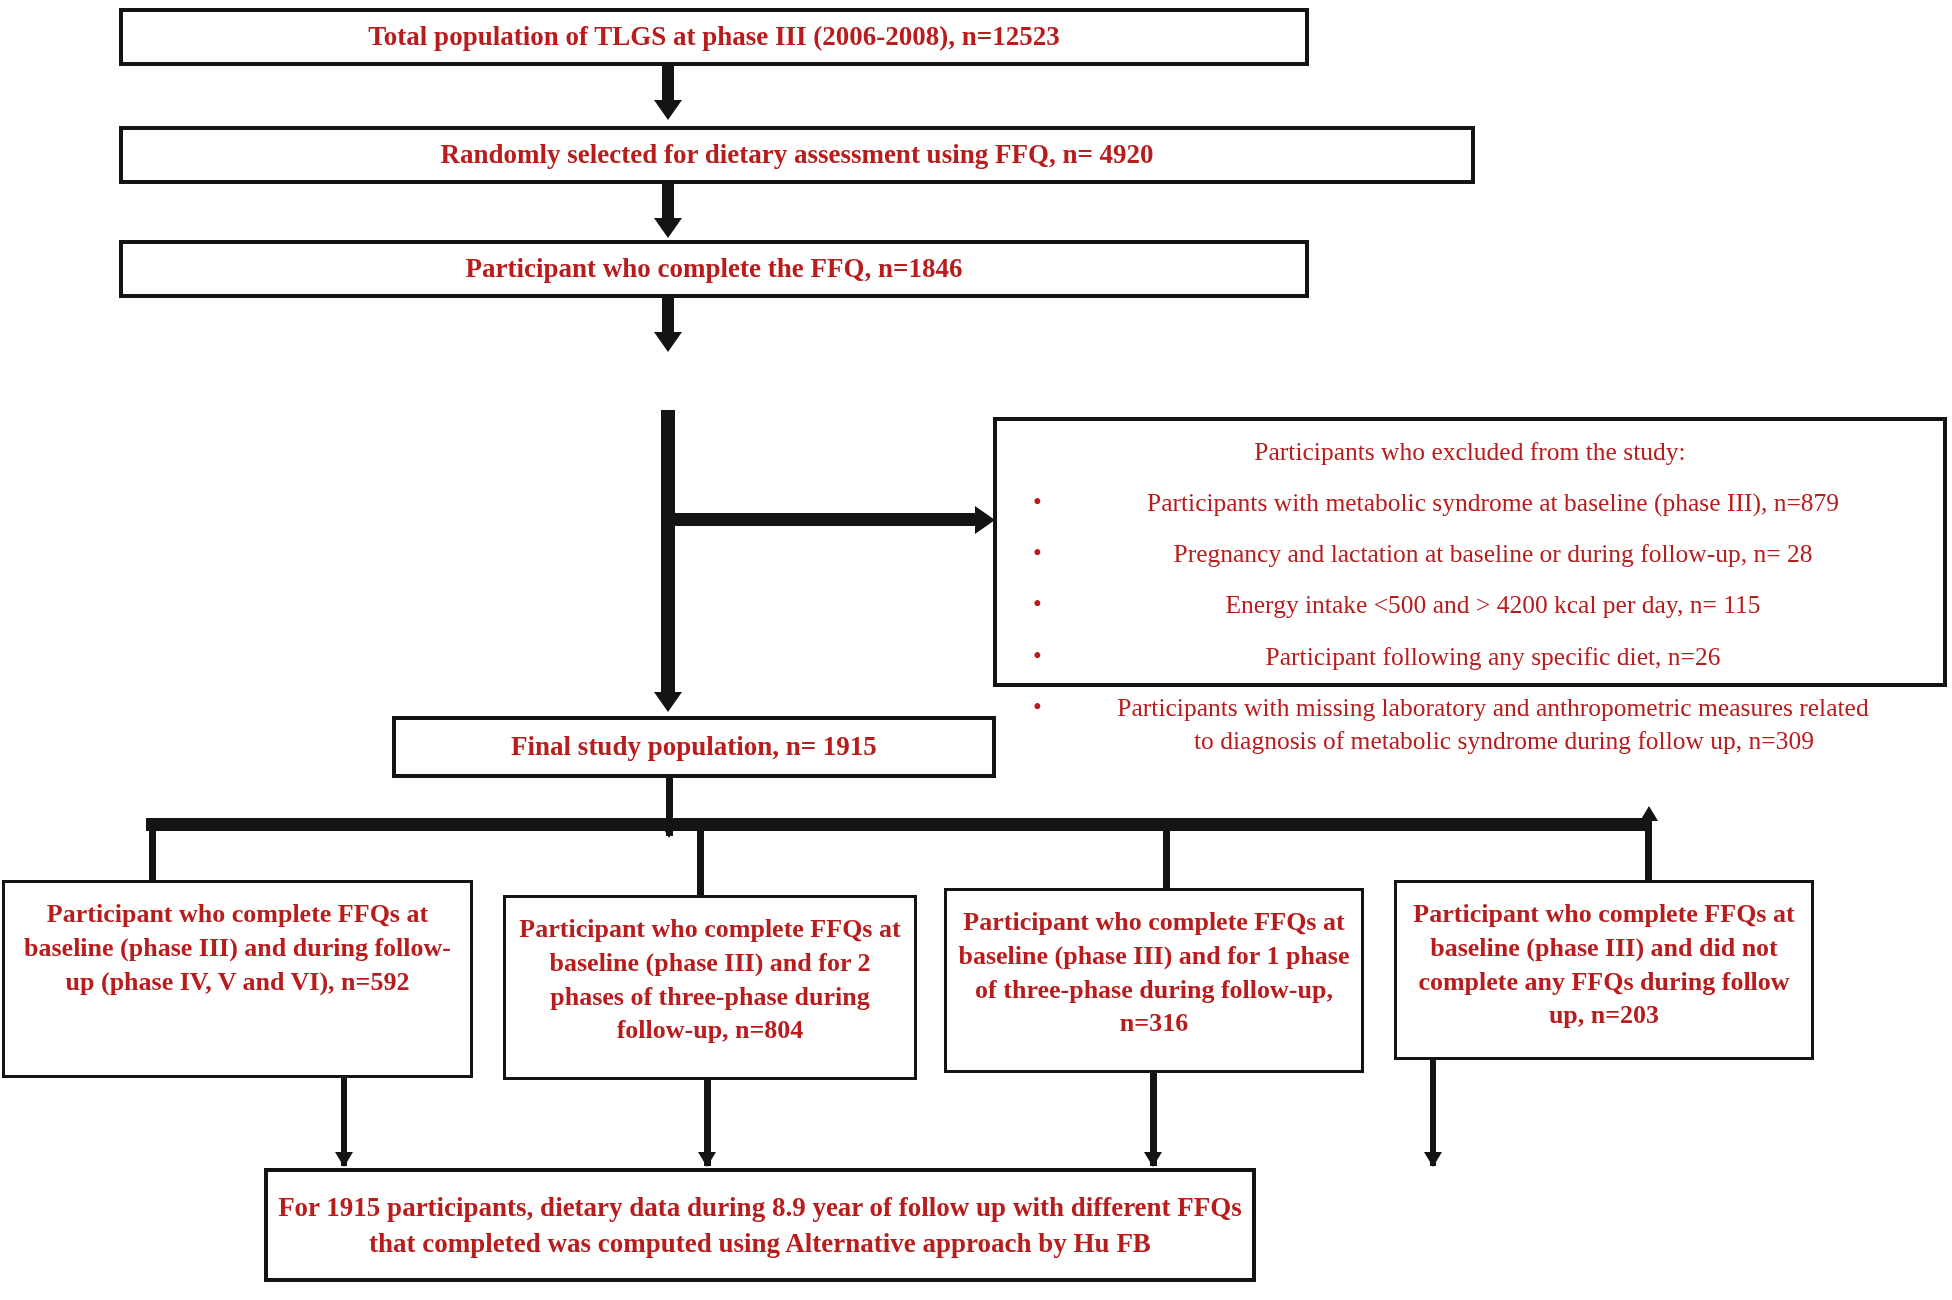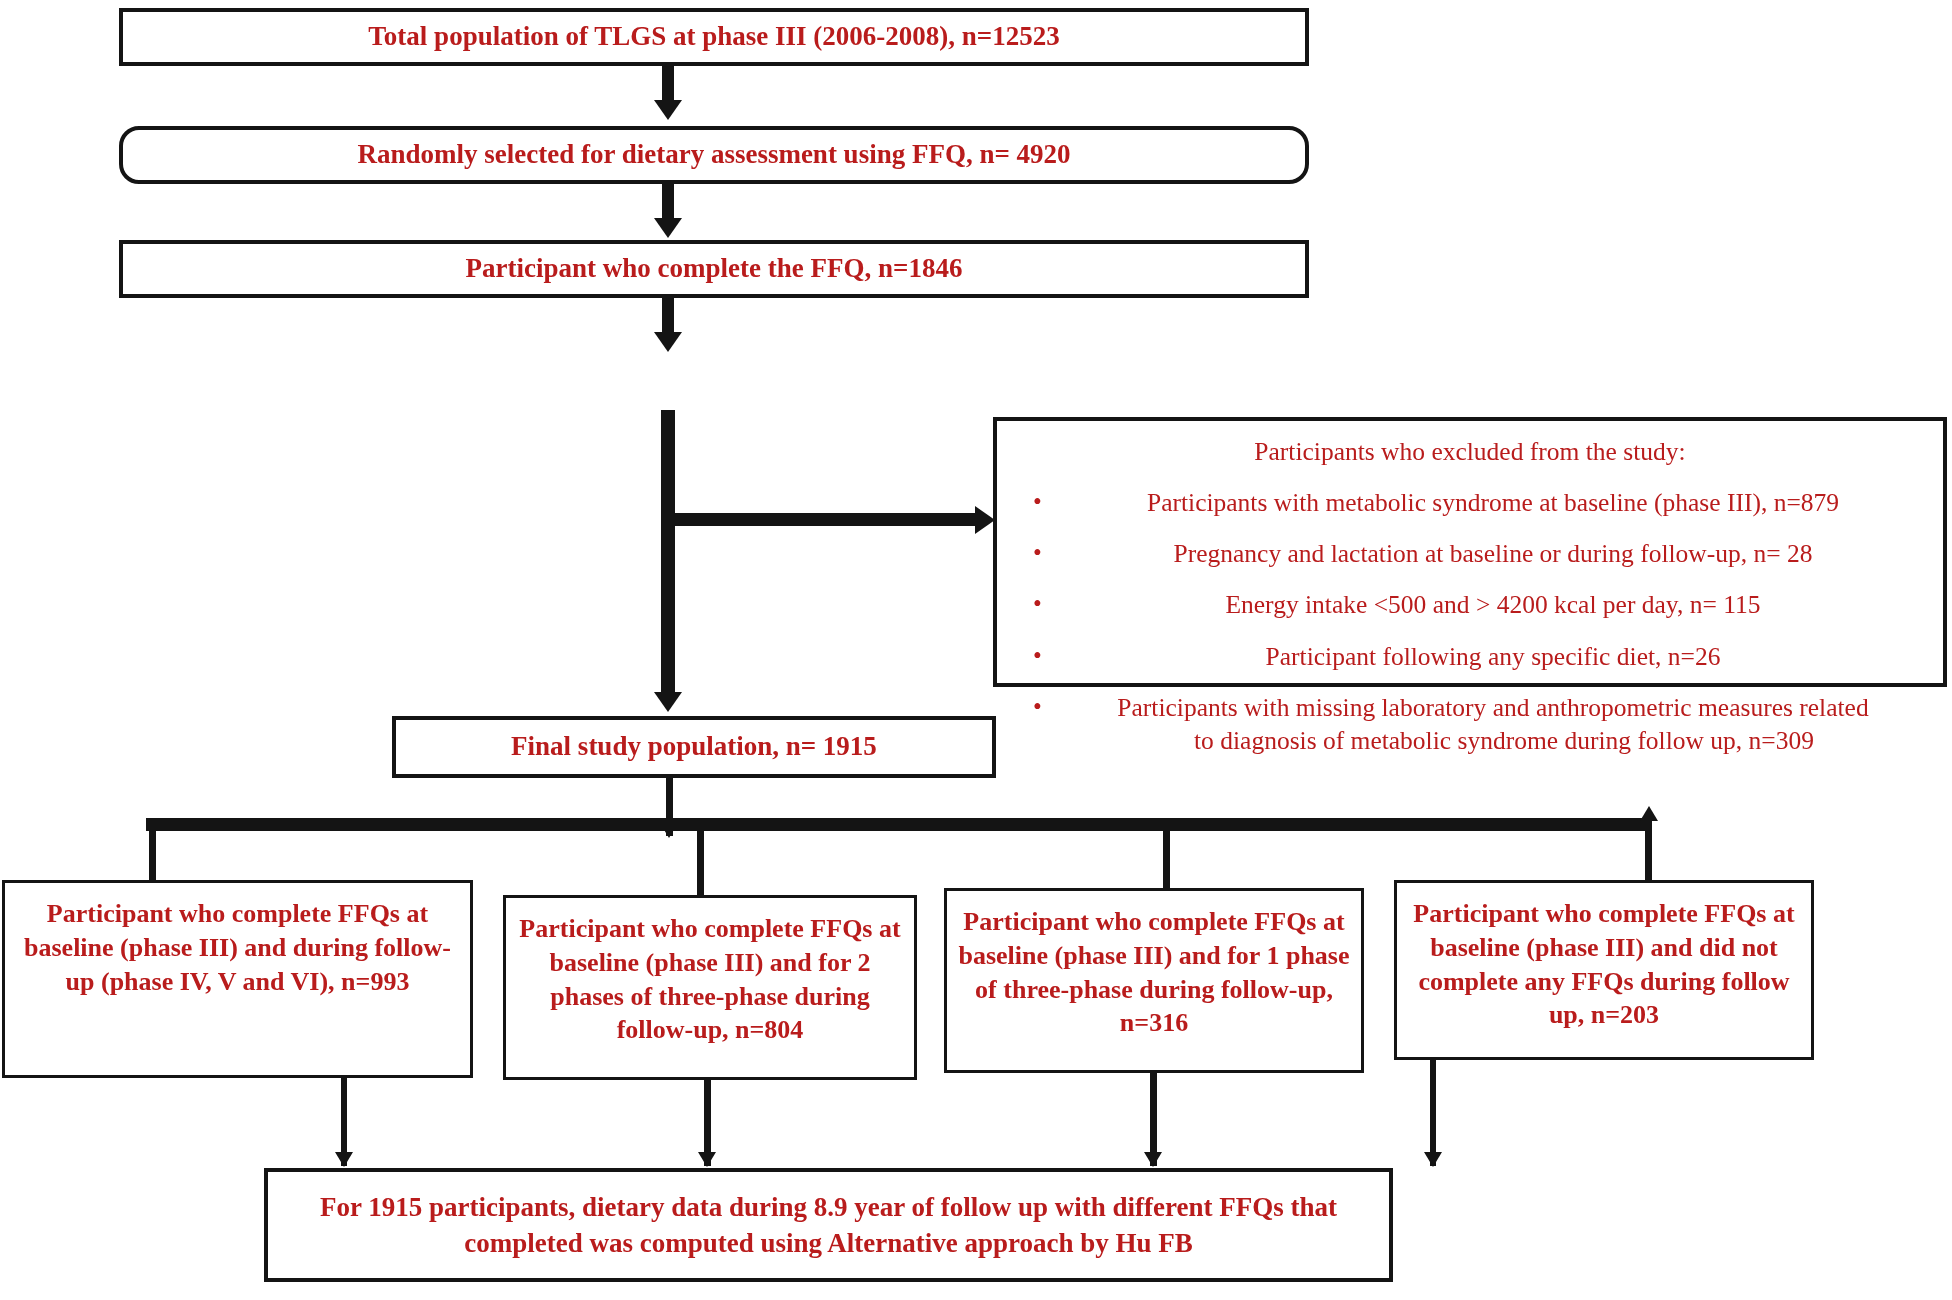--- a/index.html
+++ b/index.html
@@ -117,21 +117,21 @@
 
 <div id="stage">
 
   <div class="node rowbox" style="left:119px; top:8px; width:1190px; height:58px;">
     <span class="txt">Total population of TLGS at phase III (2006-2008), n=12523</span>
   </div>
 
   <div class="vline" style="left:662px; top:66px; width:12px; height:40px;"></div>
   <div class="arrowhead arrow-down" style="left:654px; top:100px;"></div>
 
-  <div class="node rowbox" style="left:119px; top:126px; width:1190px; height:58px;border-radius:20px;">
+  <div class="node rowbox" style="left:119px; top:126px; width:1356px; height:58px;">
     <span class="txt">Randomly selected for dietary assessment using FFQ, n= 4920</span>
   </div>
 
   <div class="vline" style="left:662px; top:184px; width:12px; height:40px;"></div>
   <div class="arrowhead arrow-down" style="left:654px; top:218px;"></div>
 
   <div class="node rowbox" style="left:119px; top:240px; width:1190px; height:58px;">
     <span class="txt">Participant who complete the FFQ, n=1846</span>
   </div>
 
@@ -183,21 +183,21 @@
   <div class="vline" style="left:697px; top:831px; width:7px; height:82px;"></div>
   <div class="arrowhead arrow-down sm" style="left:691px; top:900px;"></div>
 
   <div class="vline" style="left:1163px; top:831px; width:7px; height:82px;"></div>
   <div class="arrowhead arrow-down sm" style="left:1157px; top:900px;"></div>
 
   <div class="vline" style="left:1645px; top:831px; width:7px; height:82px;"></div>
   <div class="arrowhead arrow-down sm" style="left:1639px; top:900px;"></div>
 
   <div class="node leaf thin" style="left:2px; top:880px; width:471px; height:198px;">
-    <span class="txt">Participant who complete FFQs at baseline (phase III) and during follow-up (phase IV, V and VI), n=993</span>
+    <span class="txt">Participant who complete FFQs at baseline (phase III) and during follow-up (phase IV, V and VI), n=592</span>
   </div>
 
   <div class="node leaf thin" style="left:503px; top:895px; width:414px; height:185px;">
     <span class="txt">Participant who complete FFQs at baseline (phase III) and for 2 phases of three-phase during follow-up, n=804</span>
   </div>
 
   <div class="node leaf thin" style="left:944px; top:888px; width:420px; height:185px;">
     <span class="txt">Participant who complete FFQs at baseline (phase III) and for 1 phase of three-phase during follow-up, n=316</span>
   </div>
 
@@ -210,17 +210,17 @@
 
   <div class="vline" style="left:704px; top:1078px; width:7px; height:88px;"></div>
   <div class="arrowhead arrow-down sm" style="left:698px; top:1152px;"></div>
 
   <div class="vline" style="left:1150px; top:1070px; width:7px; height:96px;"></div>
   <div class="arrowhead arrow-down sm" style="left:1144px; top:1152px;"></div>
 
   <div class="vline" style="left:1430px; top:1060px; width:6px; height:106px;"></div>
   <div class="arrowhead arrow-down sm" style="left:1424px; top:1152px;"></div>
 
-  <div class="node summary" style="left:264px; top:1168px; width:1129px; height:114px;">
+  <div class="node summary" style="left:264px; top:1168px; width:992px; height:114px;">
     <span class="txt">For 1915 participants, dietary data during 8.9 year of follow up with different FFQs that completed was computed using Alternative approach by Hu FB</span>
   </div>
 
 </div>
 
 </body></html>

